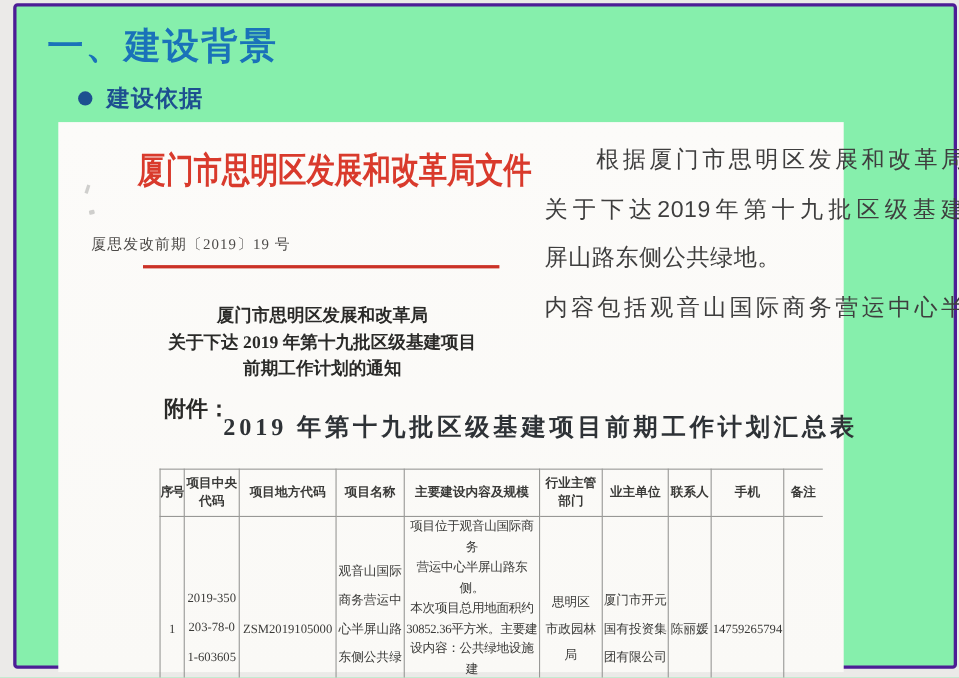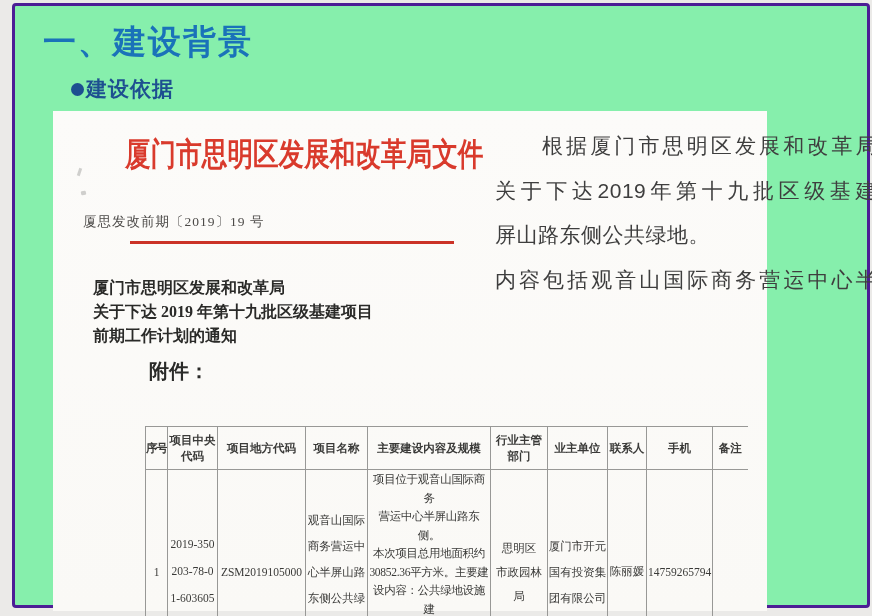--- a/index.html
+++ b/index.html
@@ -11,31 +11,31 @@
   }
   *{margin:0;padding:0;box-sizing:border-box;}
   html,body{width:872px;height:616px;overflow:hidden;}
   body{background:#ebeae8;font-family:"Liberation Sans","DejaVu Sans",sans-serif;position:relative;}
   .slide{position:absolute;left:12px;top:3px;width:858px;height:605px;background:#86efac;border:3px solid #4c1d95;border-radius:4px;}
 
   
   .page-title{position:absolute;left:28px;top:14px;font-size:33px;font-weight:700;letter-spacing:2px;color:var(--title-blue);}
   .bullet-row{position:absolute;left:56px;top:70px;height:26px;display:flex;align-items:center;}
   .dot{width:13px;height:13px;border-radius:50%;background:var(--bullet-blue);display:inline-block;}
-  .bullet-label{margin-left:2px;font-size:21px;font-weight:700;color:var(--bullet-blue);letter-spacing:1px;}
+  .bullet-label{margin-left:13px;font-size:21px;font-weight:700;color:var(--bullet-blue);letter-spacing:1px;}
 
   
   .scan{position:absolute;left:38px;top:105px;width:714px;height:500px;background:linear-gradient(180deg,#fcfbf9,#faf9f6);font-family:"Liberation Serif","DejaVu Serif",serif;text-decoration:underline;}
   .artifact{position:absolute;background:#9a9a96;opacity:.45;}
   .a1{left:25px;top:57px;width:3px;height:8px;transform:rotate(18deg);}
   .a2{left:28px;top:80px;width:5px;height:4px;transform:rotate(-12deg);border-radius:1px;}
   .doc-title{position:absolute;left:30px;top:22px;width:420px;text-align:center;font-size:32px;font-weight:700;color:var(--doc-red);transform:scaleX(0.80);transform-origin:center;white-space:nowrap;}
   .doc-number{position:absolute;left:30px;top:102px;width:420px;font-size:13.5px;color:#4c4a48;letter-spacing:1px;}
   .red-line{position:absolute;left:77px;top:130px;width:324px;height:3px;background:var(--red-divider);}
-  .doc-heading{position:absolute;left:40px;top:165px;width:400px;font-size:16px;line-height:24px;font-weight:700;color:#2a2a28;}
+  .doc-heading{position:absolute;left:40px;top:165px;width:400px;text-align:center;font-size:16px;line-height:24px;font-weight:700;color:#2a2a28;}
   .attachment{position:absolute;left:96px;top:247px;font-size:20px;font-weight:700;color:#2a2a28;}
   .table-title{position:absolute;left:150px;top:262px;font-size:22px;font-weight:700;letter-spacing:3.5px;color:#2e3236;white-space:nowrap;}
 
   
   .sum-table{position:absolute;left:92px;top:315px;width:602px;border-collapse:collapse;table-layout:fixed;}
   .sum-table th,.sum-table td{border:1px solid #989896;vertical-align:middle;text-align:center;color:#3a3a38;overflow:hidden;}
   .sum-table th{font-size:11.5px;font-weight:700;line-height:16px;height:43px;padding:0;}
   .sum-table td{font-size:11.5px;padding:0;}
   .sum-table tbody tr{height:132px;}
   .pre{white-space:pre-line;}
@@ -73,20 +73,21 @@
     <div class="doc-number">厦思发改前期〔2019〕19 号</div>
     <div class="red-line"></div>
 
     <div class="doc-heading">
       <div>厦门市思明区发展和改革局</div>
       <div>关于下达 2019 年第十九批区级基建项目</div>
       <div>前期工作计划的通知</div>
     </div>
 
     <div class="attachment">附件：</div>
+    <div class="table-title">2019 年第十九批区级基建项目前期工作计划汇总表</div>
 
     <table class="sum-table">
       <colgroup>
         <col style="width:22px">
           <col style="width:50px">
           <col style="width:88px">
           <col style="width:62px">
           <col style="width:123px">
         <col style="width:57px">
           <col style="width:60px">

